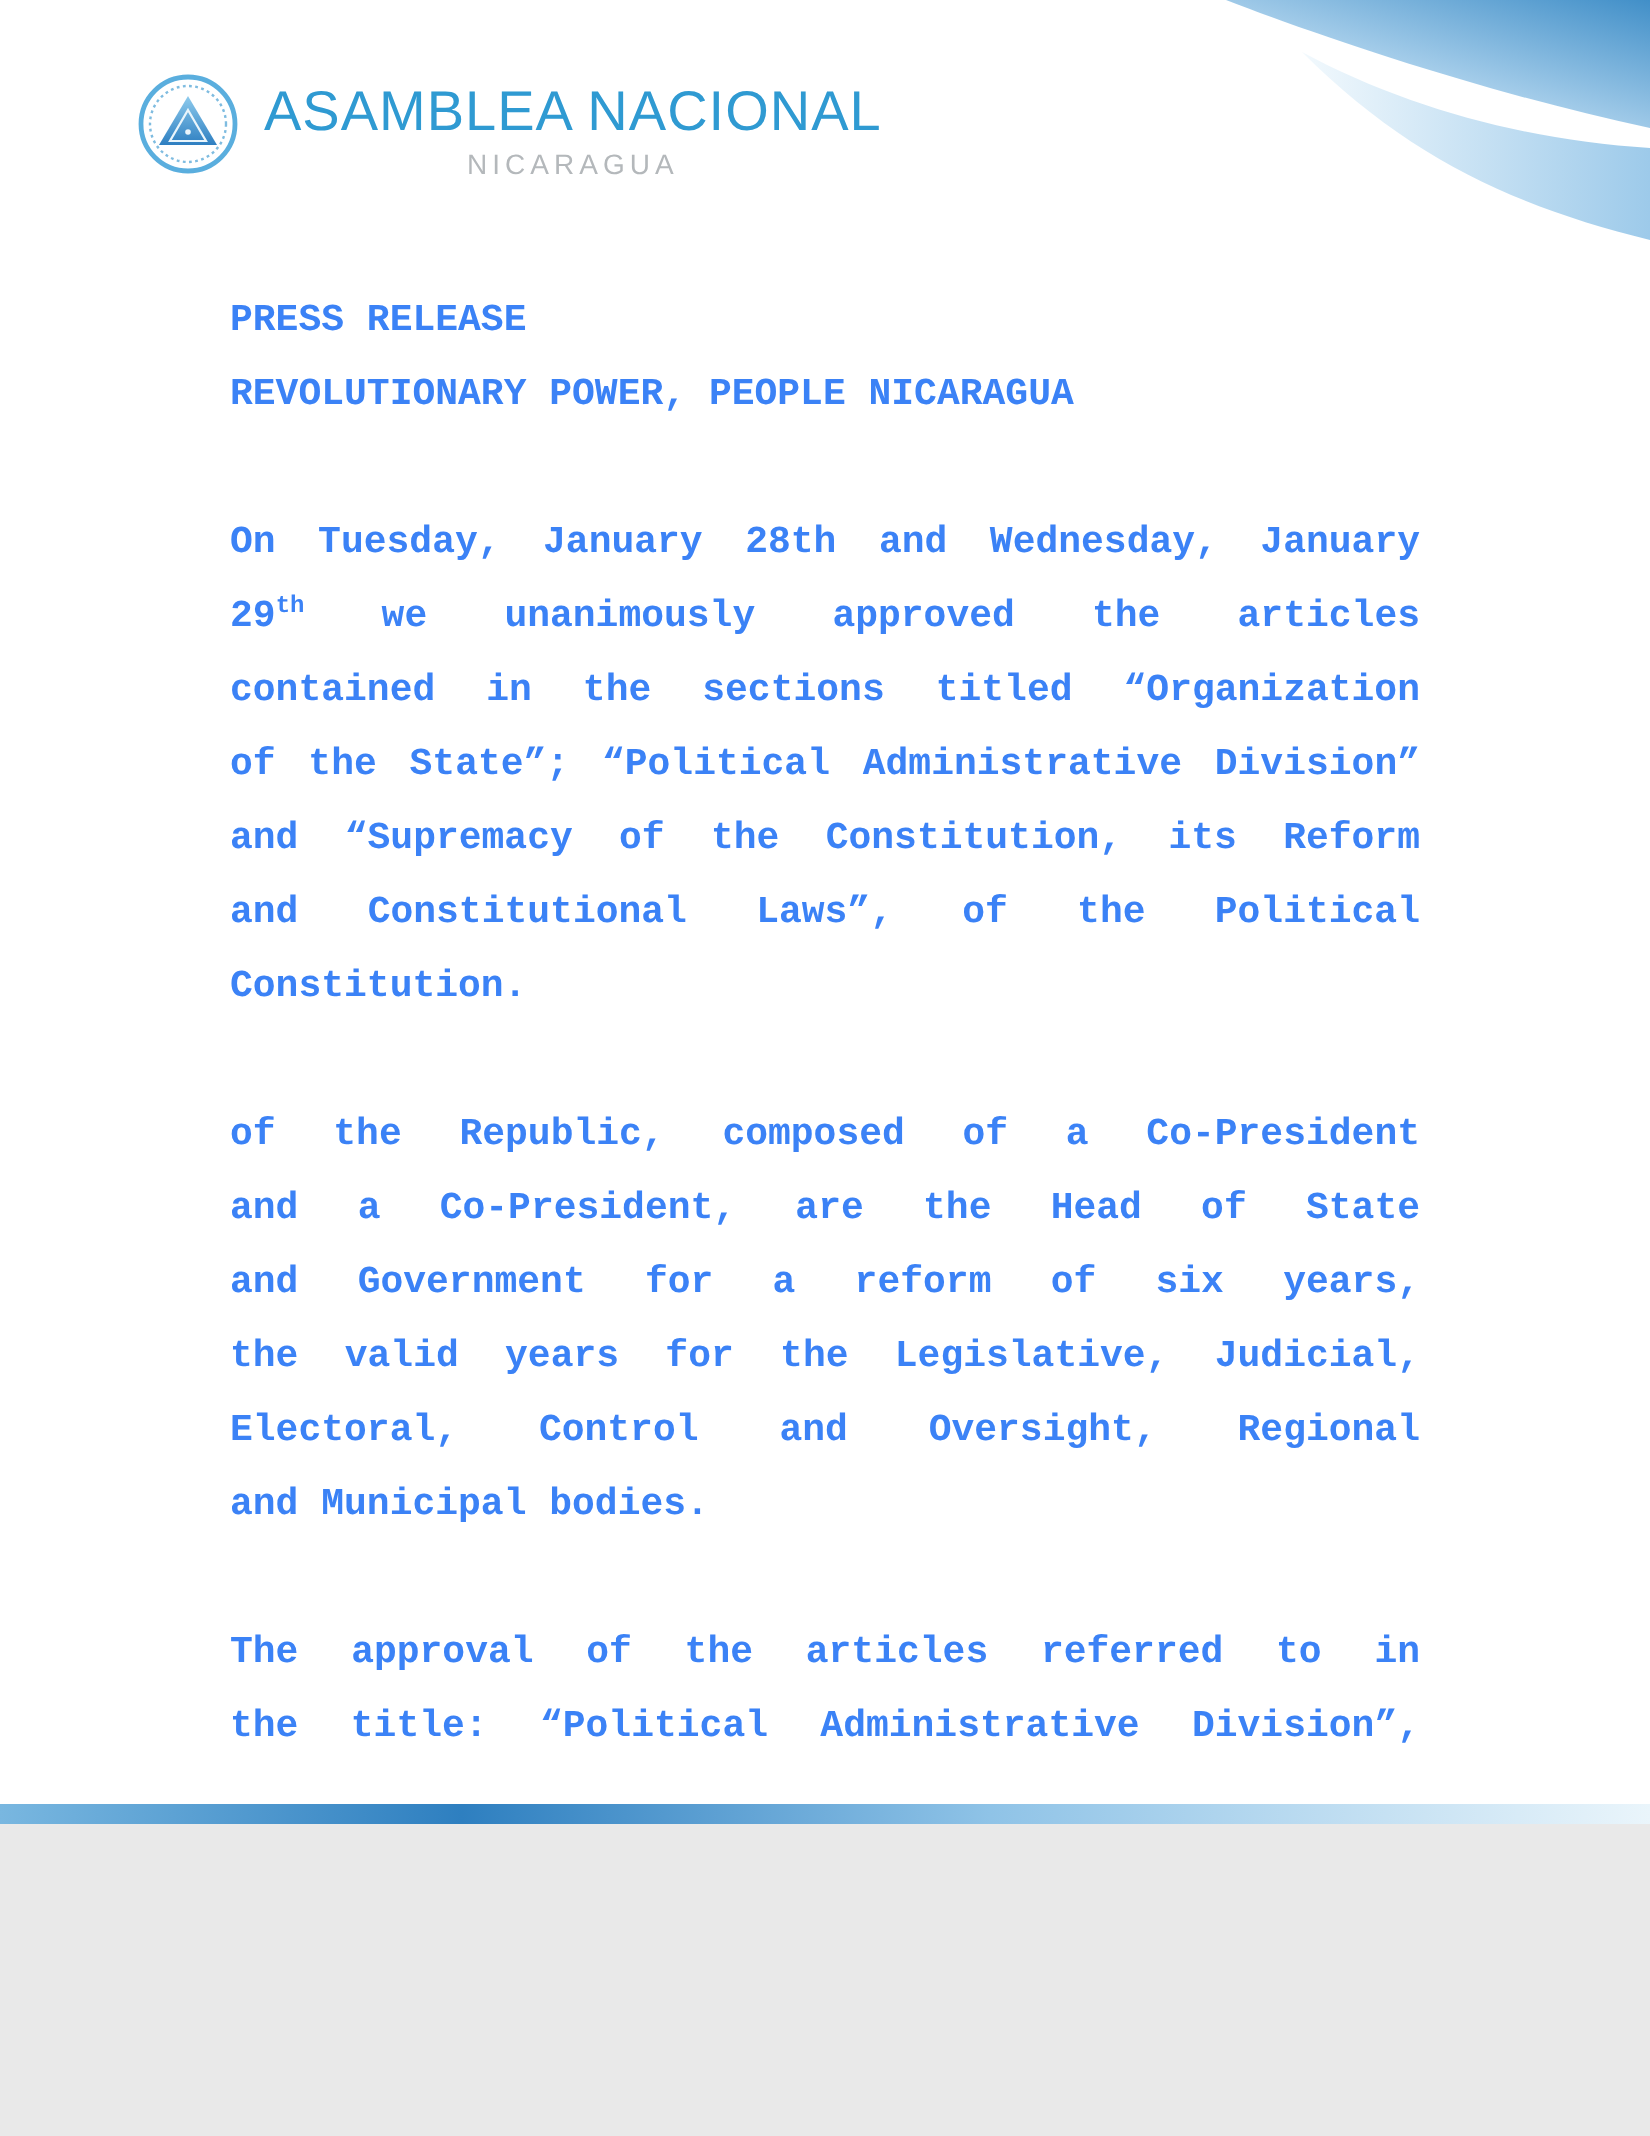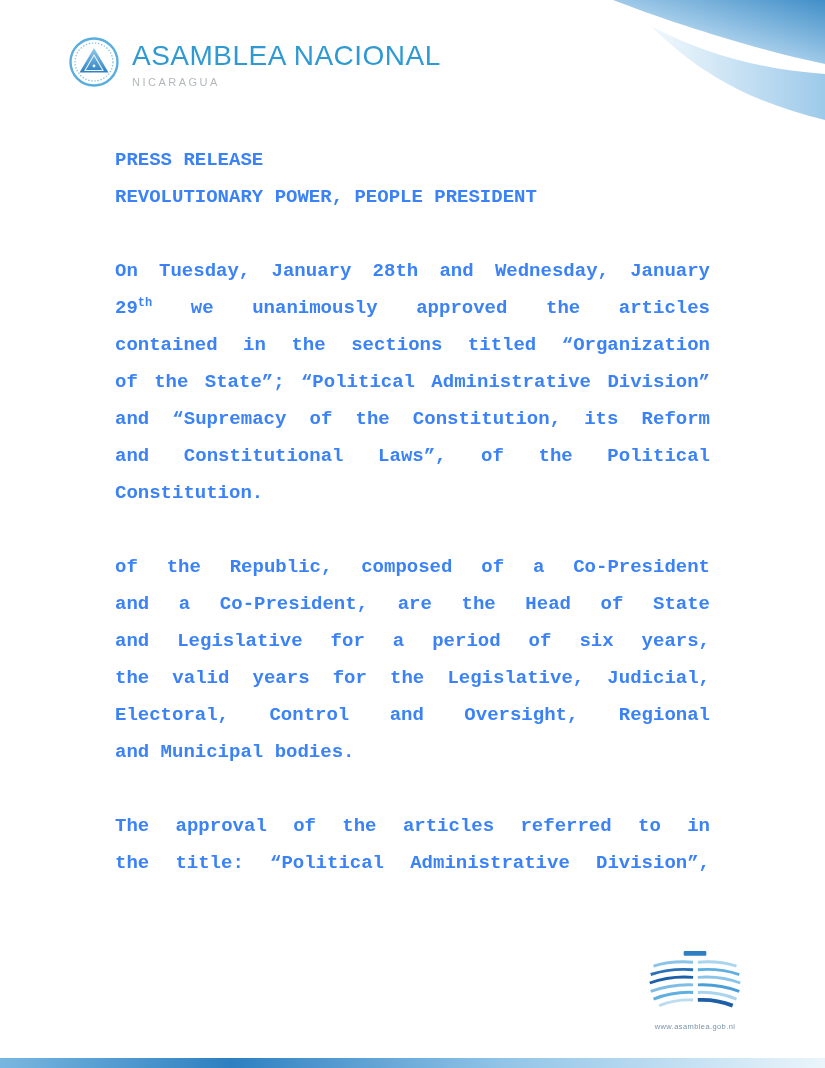--- a/index.html
+++ b/index.html
@@ -1,26 +1,26 @@
 <!DOCTYPE html>
 <html><head>
 <meta charset="utf-8">
 <style>
   html,body { margin:0; padding:0; background:#e9e9e9; }
   .page {
-    position:relative; width:825px; height:1068px; margin:0 auto;
+    position:relative; width:825px; height:912px; margin:0 auto;
     background:#ffffff; overflow:hidden;
     font-family:"Liberation Sans", sans-serif;
   }
   
   .brand { position:absolute; left:68px; top:36px; display:flex; align-items:flex-start; }
   .emblem { width:52px; height:52px; }
   .brand-text { margin-left:12px; padding-top:5px; }
   .org-name { font-size:28px; line-height:30px; color:#2f9ad2; letter-spacing:0.5px; font-weight:400; }
-  .org-country { font-size:11px; line-height:16px; color:#b4b8bb; letter-spacing:2.5px; margin-top:3px; }
+  .org-country { font-size:14px; line-height:16px; color:#b4b8bb; letter-spacing:2.5px; margin-top:3px;text-align:center; }
   .wave { position:absolute; top:0; right:0; width:270px; height:150px; }
   
   .doc { position:absolute; left:115px; top:142px; width:595px; }
   .doc-block { margin-bottom:37px; }
   .tline {
     font-family:"Liberation Mono","DejaVu Sans Mono",monospace;
     font-weight:700; font-size:19px; line-height:37px; color:#3b82f6;
     text-align:justify; text-align-last:justify; white-space:normal;
   }
   .tline.plain { text-align-last:left; }
@@ -74,36 +74,36 @@
         <stop offset="1" stop-color="#9dcaea"></stop>
       </linearGradient>
     </defs>
     <path d="M 58 0 L 270 0 L 270 64 C 195 48 115 22 58 0 Z" fill="url(#gWaveTop)"></path>
     <path d="M 270 74 C 208 70 148 54 96 26 C 150 80 205 104 270 120 Z" fill="url(#gWaveBot)"></path>
   </svg>
 
   <div class="doc">
     <div class="doc-block">
       <div class="tline plain">PRESS RELEASE</div>
-      <div class="tline plain">REVOLUTIONARY POWER, PEOPLE PRESIDENT</div>
+      <div class="tline plain">REVOLUTIONARY POWER, PEOPLE NICARAGUA</div>
     </div>
     <div>
         <div class="doc-block">
           <div class="tline">On Tuesday, January 28th and Wednesday, January</div>
           <div class="tline">29<sup>th</sup> we unanimously approved the articles</div>
           <div class="tline">contained in the sections titled “Organization</div>
           <div class="tline">of the State”; “Political Administrative Division”</div>
           <div class="tline">and “Supremacy of the Constitution, its Reform</div>
           <div class="tline">and Constitutional Laws”, of the Political</div>
           <div class="tline plain">Constitution.</div>
         </div>
         <div class="doc-block">
           <div class="tline">of the Republic, composed of a Co-President</div>
           <div class="tline">and a Co-President, are the Head of State</div>
-          <div class="tline">and Legislative for a period of six years,</div>
+          <div class="tline">and Government for a reform of six years,</div>
           <div class="tline">the valid years for the Legislative, Judicial,</div>
           <div class="tline">Electoral, Control and Oversight, Regional</div>
           <div class="tline plain">and Municipal bodies.</div>
         </div>
         <div class="doc-block">
           <div class="tline">The approval of the articles referred to in</div>
           <div class="tline">the title: “Political Administrative Division”,</div>
         </div>
       </div>
   </div>

